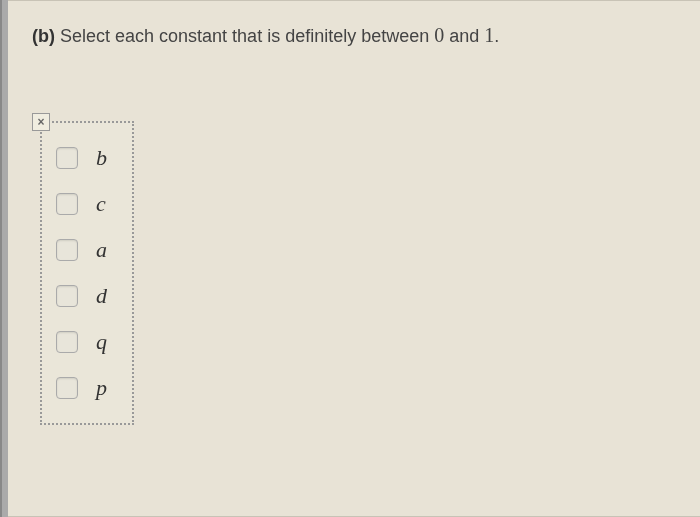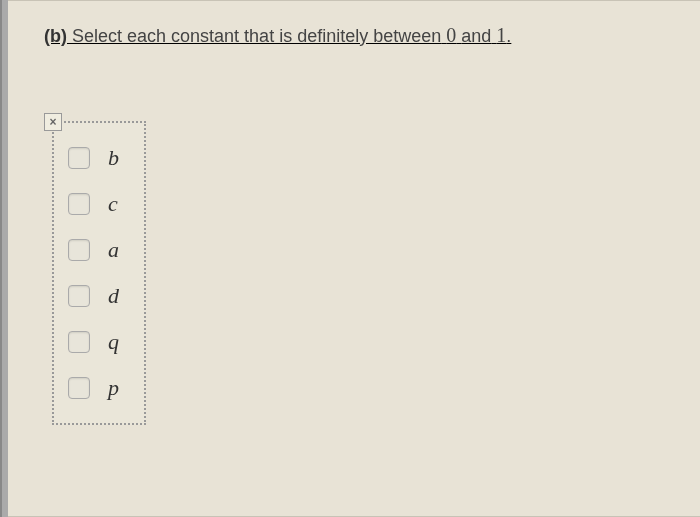--- a/index.html
+++ b/index.html
@@ -15,23 +15,22 @@
       font-family: Arial, sans-serif;
       padding: 0 0 0 8px;
     }
     
     .content-area {
       background: #e8e3d6;
       width: 100%;
       height: 100%;
       border-top: 1px solid #c8c3b6;
       border-bottom: 1px solid #c8c3b6;
-      padding: 20px 36px;
+      padding: 20px 24px;
       position: relative;
-      text-decoration: underline;
     }
     
     .question-text {
       font-size: 18px;
       color: #444;
       line-height: 1.4;
     }
     
     .question-label {
       font-weight: bold;

